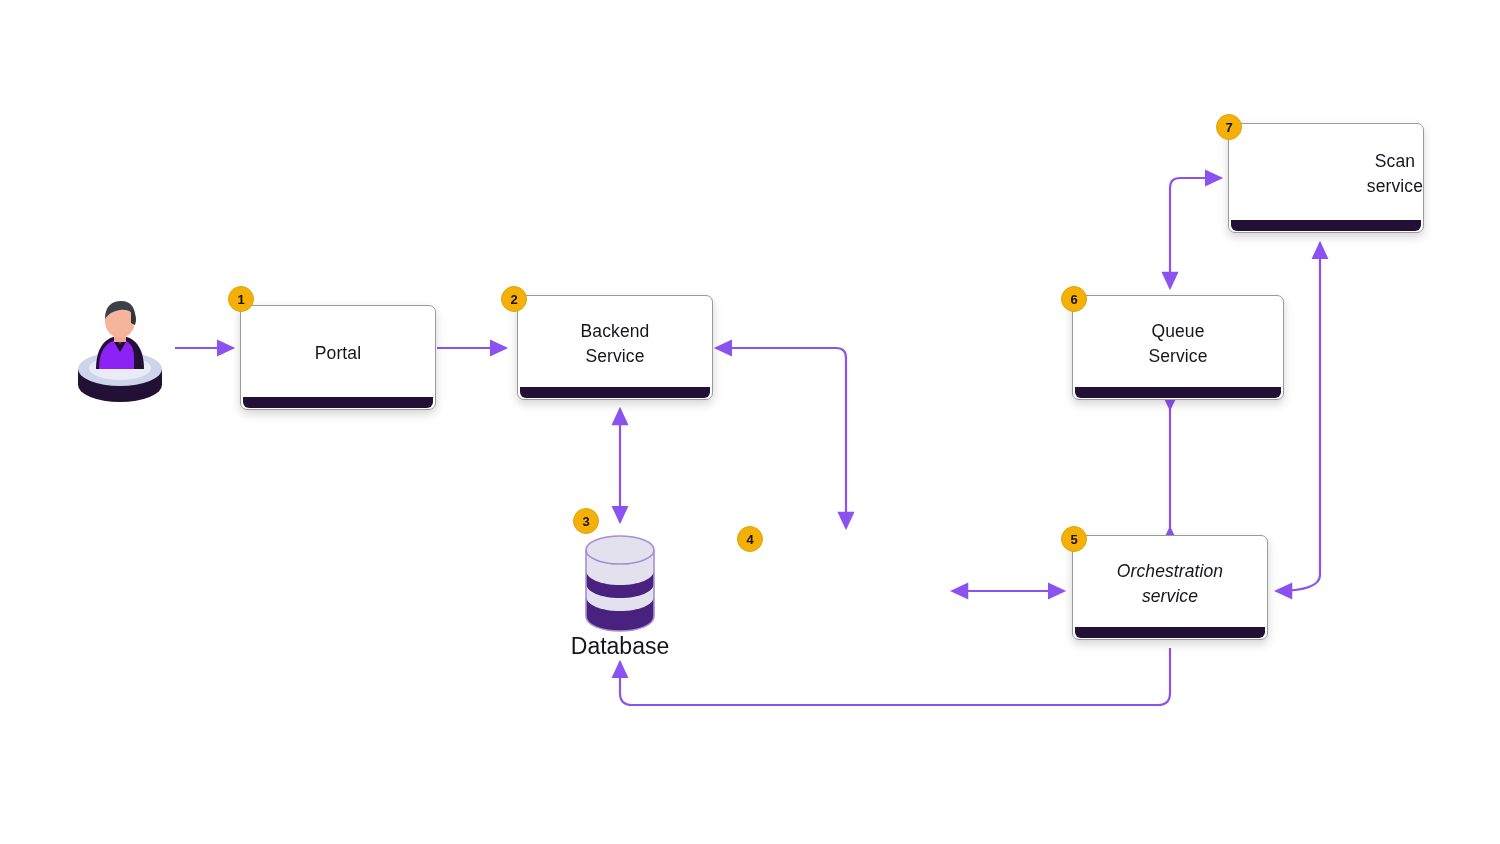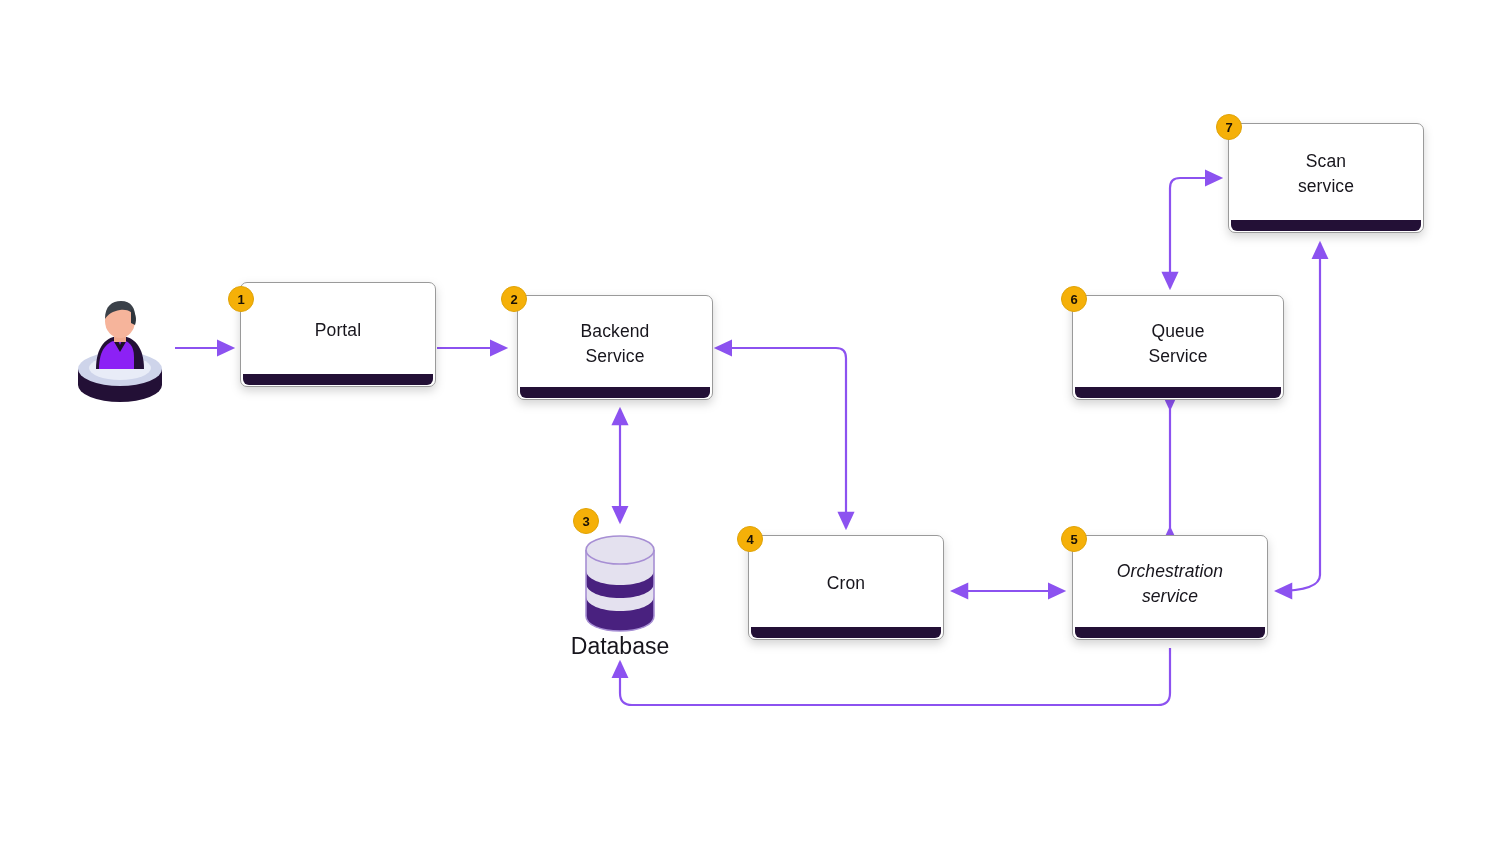--- a/index.html
+++ b/index.html
@@ -148,21 +148,21 @@
 
       <path d="M38,36 L50,36 L50,47 L38,47 Z" fill="#f0a98f"></path>
 
       <ellipse cx="44" cy="26" rx="15" ry="17" fill="#f6b49b"></ellipse>
 
       <path d="M29,24 C29,11 36,6 45,6 C55,6 60,13 59,24 C57,17 52,14 44,15 C37,16 32,19 29,24 Z" fill="#3b4149"></path>
       <path d="M55,14 C60,17 61,24 59,30 L55,28 Z" fill="#2f353c"></path>
     </svg>
   </div>
 
-  <div class="node" style="left:240px; top:282px; width:196px; height:105px;">
+  <div class="node" style="left:240px; top:305px; width:196px; height:105px;">
     <span class="label">Portal</span>
     <span class="base"></span>
   </div>
   <div class="badge" style="left:228px; top:286px;">1</div>
 
   <div class="node" style="left:517px; top:295px; width:196px; height:105px;">
     <span class="label">Backend
 Service</span>
     <span class="base"></span>
   </div>
@@ -179,40 +179,36 @@
                C74,59 59,65 40,65 C21,65 6,59 6,50 Z" fill="#e4e1ef"></path>
 
       <path d="M6,17 L6,83 C6,92 21,98 40,98 C59,98 74,92 74,83 L74,17" fill="none" stroke="#a78fd4" stroke-width="1.6"></path>
 
       <ellipse cx="40" cy="17" rx="34" ry="14" fill="#e4e1ef" stroke="#a78fd4" stroke-width="1.6"></ellipse>
     </svg>
   </div>
   <div class="db-caption" style="left:540px; top:633px;">Database</div>
   <div class="badge" style="left:573px; top:508px;">3</div>
 
-  <div class="node" style="left:748px; top:535px; width:196px; height:105px;">
-    <span class="label">Cron</span>
-    <span class="base"></span>
-  </div>
   <div class="badge" style="left:737px; top:526px;">4</div>
 
   <div class="node" style="left:1072px; top:535px; width:196px; height:105px;font-style:italic;">
     <span class="label">Orchestration
 service</span>
     <span class="base"></span>
   </div>
   <div class="badge" style="left:1061px; top:526px;">5</div>
 
   <div class="node" style="left:1072px; top:295px; width:212px; height:105px;">
     <span class="label">Queue
 Service</span>
     <span class="base"></span>
   </div>
   <div class="badge" style="left:1061px; top:286px;">6</div>
 
-  <div class="node" style="left:1228px; top:123px; width:196px; height:110px;">
+  <div class="node" style="left:1228px; top:123px; width:196px; height:110px;justify-content:flex-end;">
     <span class="label">Scan
 service</span>
     <span class="base"></span>
   </div>
   <div class="badge" style="left:1216px; top:114px;">7</div>
 
 </div>
 
 </body></html>

